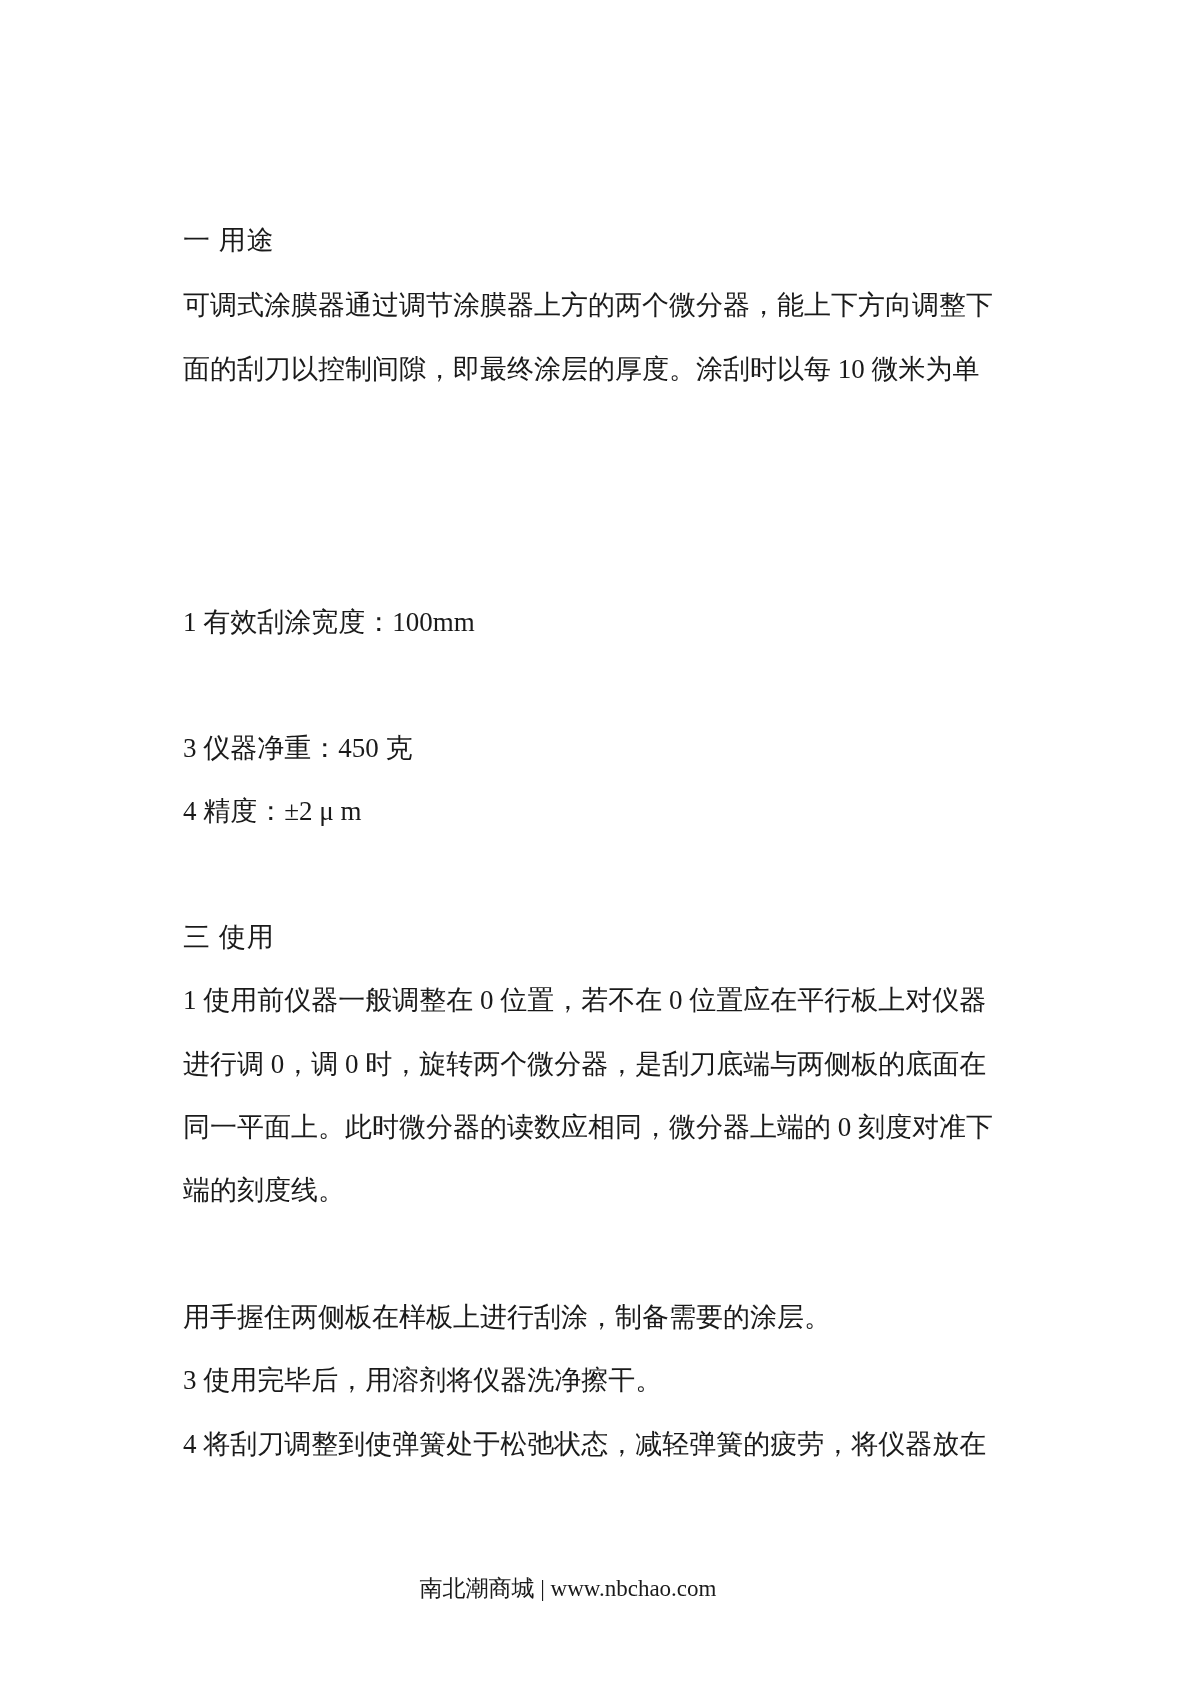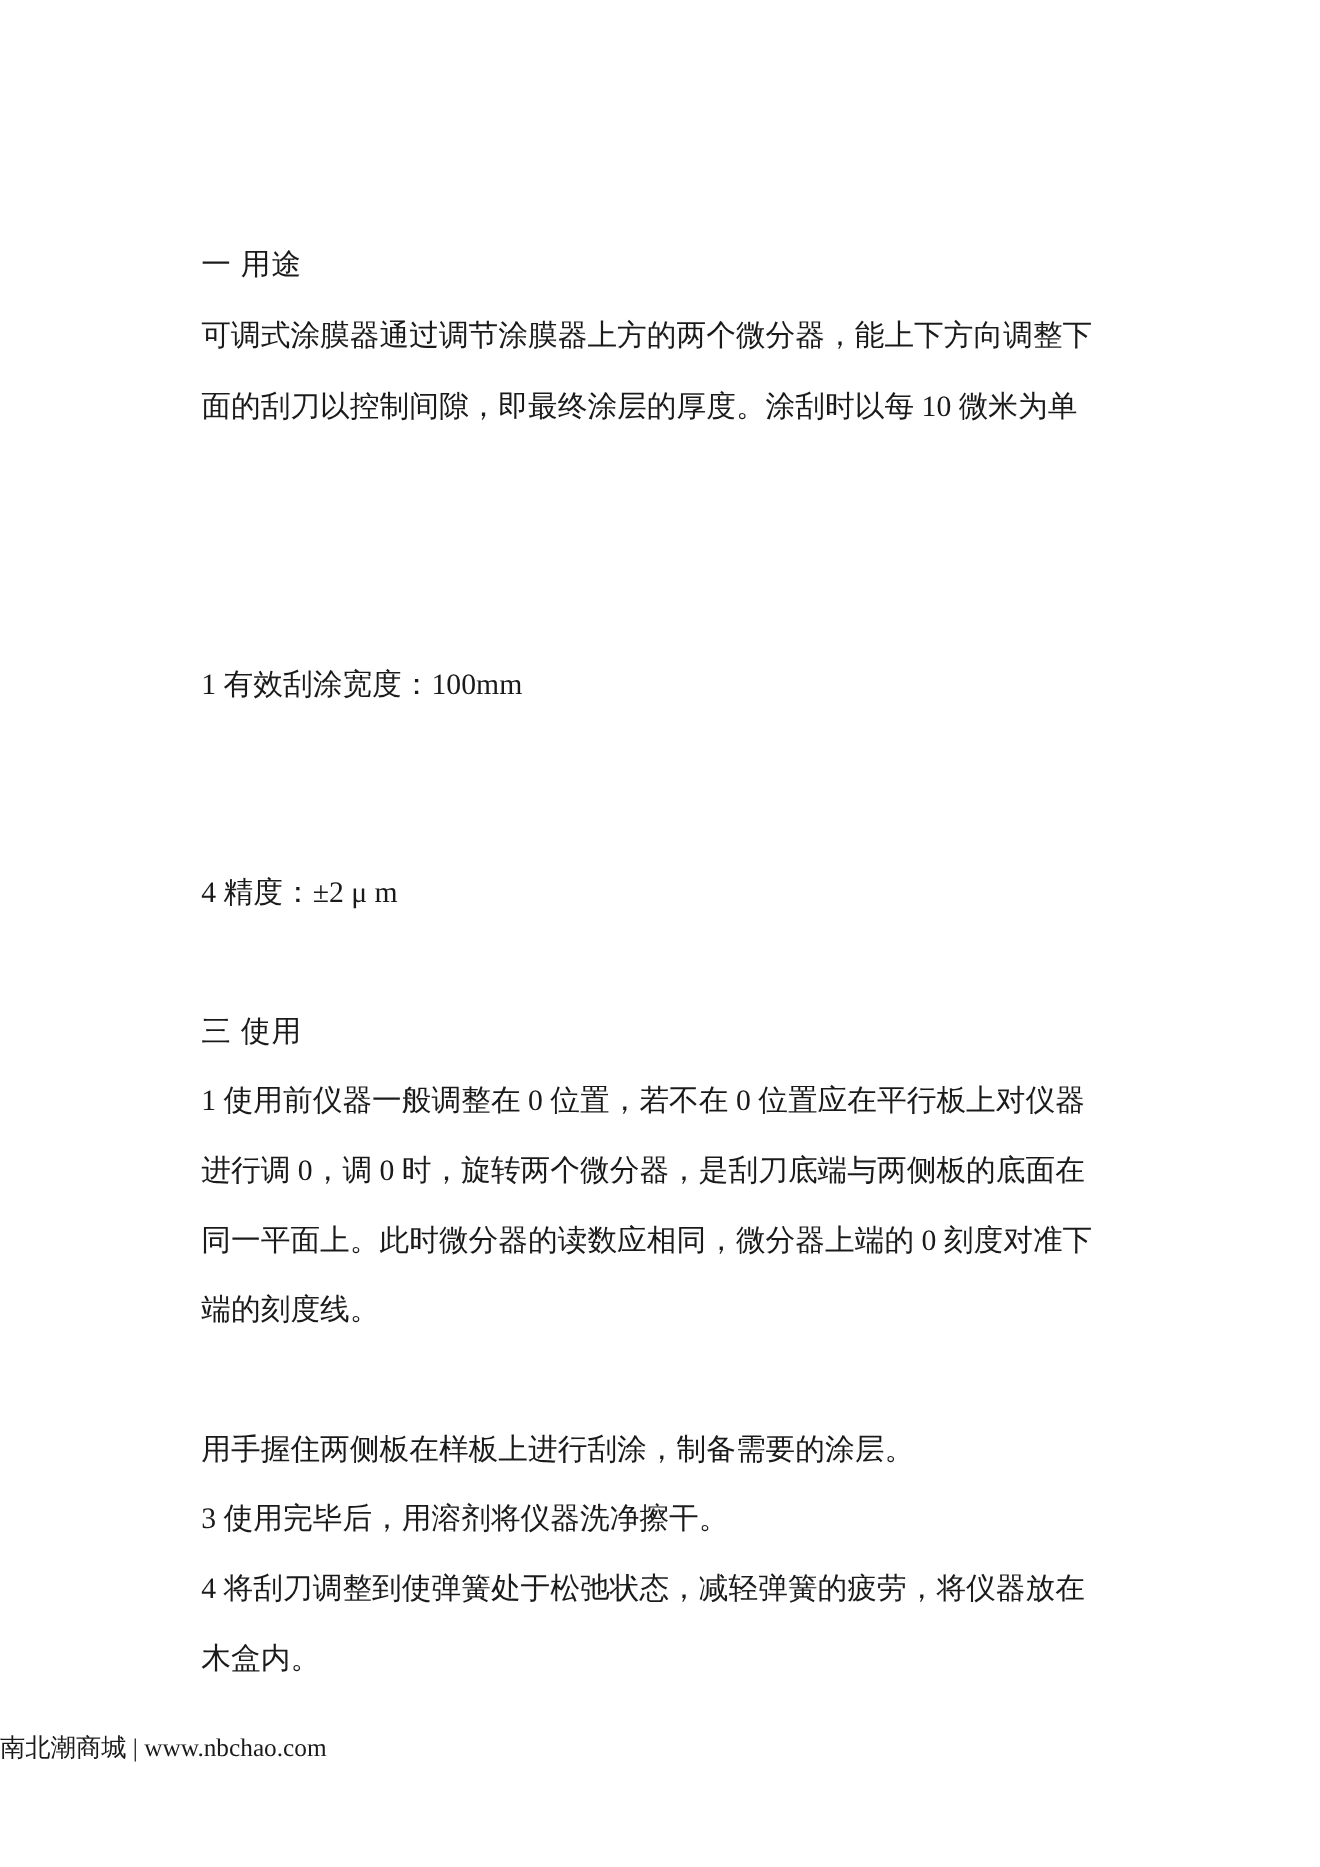--- a/index.html
+++ b/index.html
@@ -2,39 +2,39 @@
 <html><head>
 <meta charset="utf-8">
 <style>
   html, body { margin: 0; padding: 0; background: #ffffff; }
   body { width: 1200px; height: 1697px; position: relative; overflow: hidden;
          font-family: "Liberation Serif", "DejaVu Serif", serif; color: #1a1a1a; }
   .page { position: absolute; left: 0; top: 0; width: 1200px; height: 1697px; border-radius: 15px; }
   .line { position: absolute; left: 183px; width: 845px; font-size: 27px; line-height: 34px;
           white-space: nowrap; }
   .heading { letter-spacing: 1px; }
-  .footer { position: absolute; top: 1574px; left: 0; width: 1136px; text-align: left;
+  .footer { position: absolute; top: 1574px; left: 0; width: 1136px; text-align: center;
             font-size: 23px; line-height: 30px; }
 </style>
 </head>
 <body>
 
 <div class="page">
 
   <div class="line heading" style="top:223px">一  用途</div>
   <div class="line" style="top:288px">可调式涂膜器通过调节涂膜器上方的两个微分器，能上下方向调整下</div>
   <div class="line" style="top:352px">面的刮刀以控制间隙，即最终涂层的厚度。涂刮时以每 10 微米为单</div>
 
   <div class="line" style="top:605px">1  有效刮涂宽度：100mm</div>
+  <div class="line" style="top:731px">3  仪器净重：450 克</div>
   <div class="line" style="top:794px">4  精度：±2 μ m</div>
 
   <div class="line heading" style="top:920px">三  使用</div>
   <div class="line" style="top:983px">1  使用前仪器一般调整在 0 位置，若不在 0 位置应在平行板上对仪器</div>
   <div class="line" style="top:1047px">进行调 0，调 0 时，旋转两个微分器，是刮刀底端与两侧板的底面在</div>
   <div class="line" style="top:1110px">同一平面上。此时微分器的读数应相同，微分器上端的 0 刻度对准下</div>
   <div class="line" style="top:1173px">端的刻度线。</div>
   <div class="line" style="top:1300px">用手握住两侧板在样板上进行刮涂，制备需要的涂层。</div>
   <div class="line" style="top:1363px">3  使用完毕后，用溶剂将仪器洗净擦干。</div>
   <div class="line" style="top:1427px">4  将刮刀调整到使弹簧处于松弛状态，减轻弹簧的疲劳，将仪器放在</div>
-  <div class="line" style="top:1490px">木盒内。</div>
 
   <div class="footer">南北潮商城  | www.nbchao.com</div>
 </div>
 
 </body></html>

